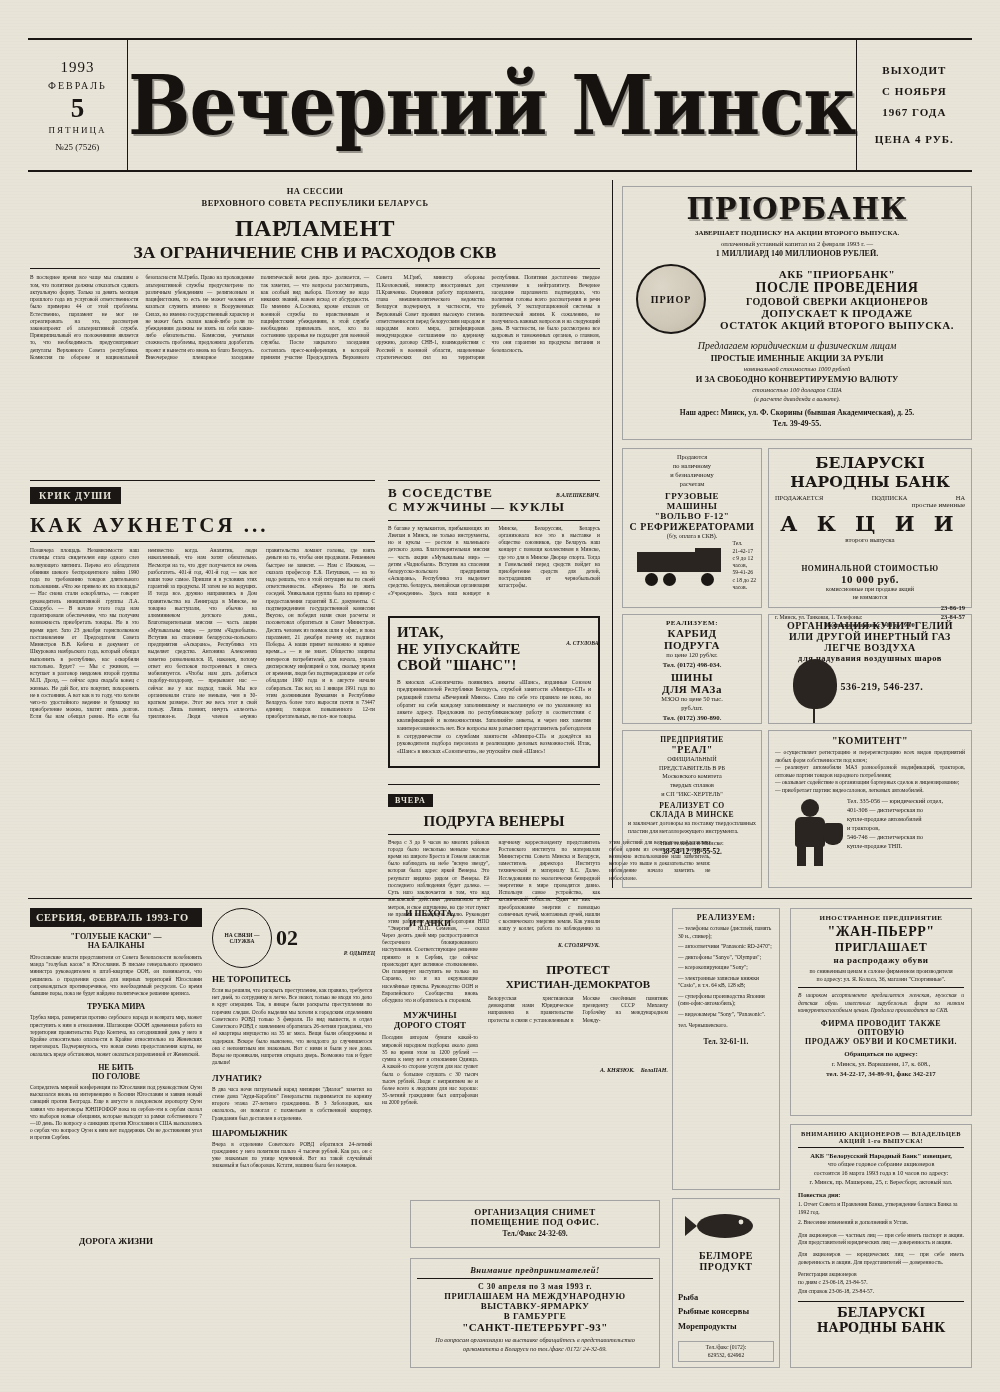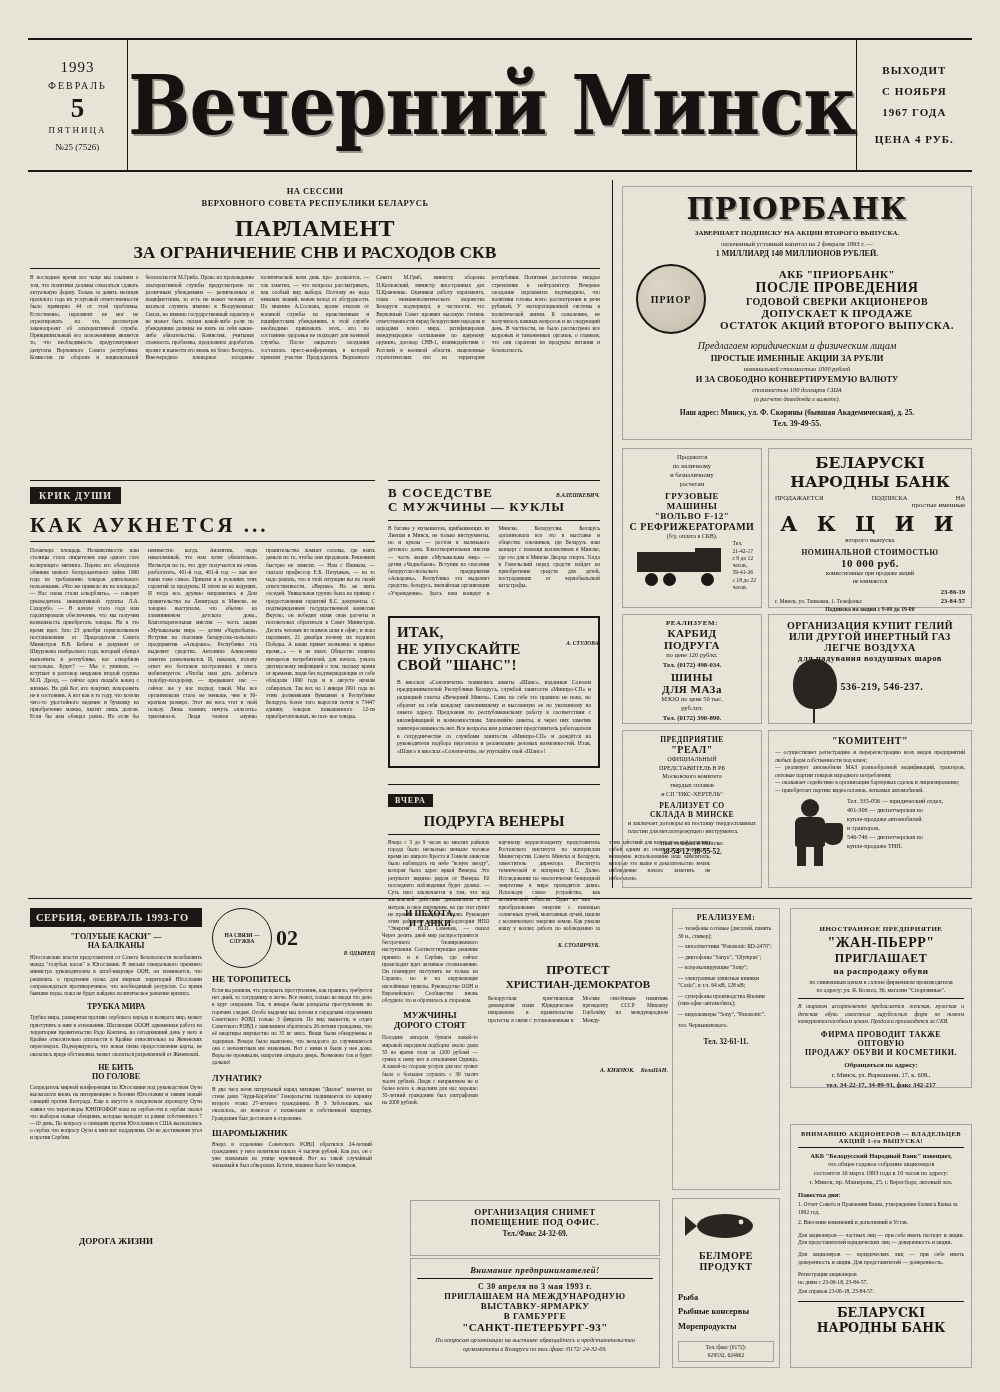--- a/index.html
+++ b/index.html
@@ -281,21 +281,21 @@
   <div class="box" style="left:768px;top:448px;width:204px;height:160px;padding:4px 6px;">
     <div class="bnb-ttl">БЕЛАРУСКІ НАРОДНЫ БАНК</div>
     <div style="display:flex;justify-content:space-between;font-size:6.4px;margin-top:3px;">
       <span>ПРОДАЖАЕТСЯ</span>
       <span>ПОДПИСКА</span>
       <span>НА</span>
     </div>
     <div class="adtxt" style="font-size:7px;text-align:right;">простые именные</div>
     <div class="akcii">А К Ц И И</div>
     <div class="adtxt" style="font-size:7px;">второго выпуска</div>
-    <div class="adttl" style="font-size:7.6px;margin-top:2px;">НОМИНАЛЬНОЙ СТОИМОСТЬЮ</div>
+    <div class="adttl" style="font-size:7.6px;margin-top:18px;">НОМИНАЛЬНОЙ СТОИМОСТЬЮ</div>
     <div class="adttl" style="font-size:11px;">10 000 руб.</div>
     <div class="adtxt" style="font-size:6px;">комиссионные при продаже акций</div>
     <div class="adtxt" style="font-size:6px;">не взимаются</div>
     <div style="display:flex;justify-content:space-between;align-items:flex-end;margin-top:3px;">
       <div style="font-size:5.6px;line-height:1.3;">г. Минск, ул. Танковая, 1. Телефоны:</div>
       <div style="font-size:6.6px;font-weight:bold;line-height:1.25;text-align:right;">
         <div>23-86-19</div>
         <div>23-84-57</div>
       </div>
     </div>
@@ -383,21 +383,21 @@
   <div class="col" style="left:488px;top:962px;width:180px;">
     <div class="center bold" style="font-size:13px;">ПРОТЕСТ</div>
     <div class="center bold" style="font-size:11px;">ХРИСТИАН-ДЕМОКРАТОВ</div>
     <div class="c2 tiny justified" style="margin-top:5px;height:72px;">Белорусская христианская демократия нами Юридическое направлена в правительстве протесты в связи с установленным в Москве снесённым памятник президенту СССР Михаилу Горбачёву на международном Между-</div>
     <div style="display:flex;justify-content:flex-end;gap:6px;font-size:6px;font-weight:bold;font-style:italic;">
       <span>А. КНЯЗЮК.</span>
       <span>БелаПАН.</span>
     </div>
   </div>
 
-  <div class="box" style="left:410px;top:1200px;width:250px;height:56px;padding:6px;">
+  <div class="box" style="left:410px;top:1200px;width:250px;height:48px;padding:6px;">
     <div class="adttl" style="font-size:9px;">ОРГАНИЗАЦИЯ СНИМЕТ</div>
     <div class="adttl" style="font-size:9px;">ПОМЕЩЕНИЕ ПОД ОФИС.</div>
     <div class="adtxt bold" style="font-size:7.5px;margin-top:2px;">Тел./Факс 24-32-69.</div>
   </div>
 
   <div class="box" style="left:410px;top:1258px;width:250px;height:110px;padding:6px;">
     <div class="adttl ital" style="font-size:8.5px;">Внимание предпринимателей!</div>
     <div class="hr" style="margin:3px 0;"></div>
     <div class="adttl" style="font-size:8px;">С 30 апреля по 3 мая 1993 г.</div>
     <div class="adttl" style="font-size:8.5px;">ПРИГЛАШАЕМ НА МЕЖДУНАРОДНУЮ</div>
@@ -434,21 +434,21 @@
       <div>Рыба</div>
       <div>Рыбные консервы</div>
       <div>Морепродукты</div>
     </div>
     <div class="box" style="position:static;margin-top:8px;padding:2px;font-size:5.6px;text-align:center;line-height:1.3;">
       <div>Тел./факс (0172):</div>
       <div>629532,  624962</div>
     </div>
   </div>
 
-  <div class="box" style="left:790px;top:908px;width:182px;height:180px;padding:16px 7px;">
+  <div class="box" style="left:790px;top:908px;width:182px;height:208px;padding:5px 7px;">
     <div class="adttl" style="font-size:7px;">ИНОСТРАННОЕ ПРЕДПРИЯТИЕ</div>
     <div class="adttl" style="font-size:14px;margin-top:2px;">"ЖАН-ПЬЕРР"</div>
     <div class="adttl" style="font-size:12px;">ПРИГЛАШАЕТ</div>
     <div class="adttl" style="font-size:9px;">на распродажу обуви</div>
     <div class="adtxt" style="font-size:5.8px;margin-top:2px;">по сниженным ценам в салоне фирменном производителя</div>
     <div class="adtxt" style="font-size:5.8px;">по адресу: ул. Я. Коласа, 36, магазин "Спортивные".</div>
     <div class="hr" style="margin:4px 0;"></div>
     <div class="tiny2 ital justified">В широком ассортименте предлагается женская, мужская и детская обувь известных зарубежных фирм по низким конкурентоспособным ценам. Продажа производится за СКВ.</div>
     <div class="adttl" style="font-size:8px;margin-top:4px;">ФИРМА ПРОВОДИТ ТАКЖЕ ОПТОВУЮ</div>
     <div class="adttl" style="font-size:8px;">ПРОДАЖУ ОБУВИ И КОСМЕТИКИ.</div>

